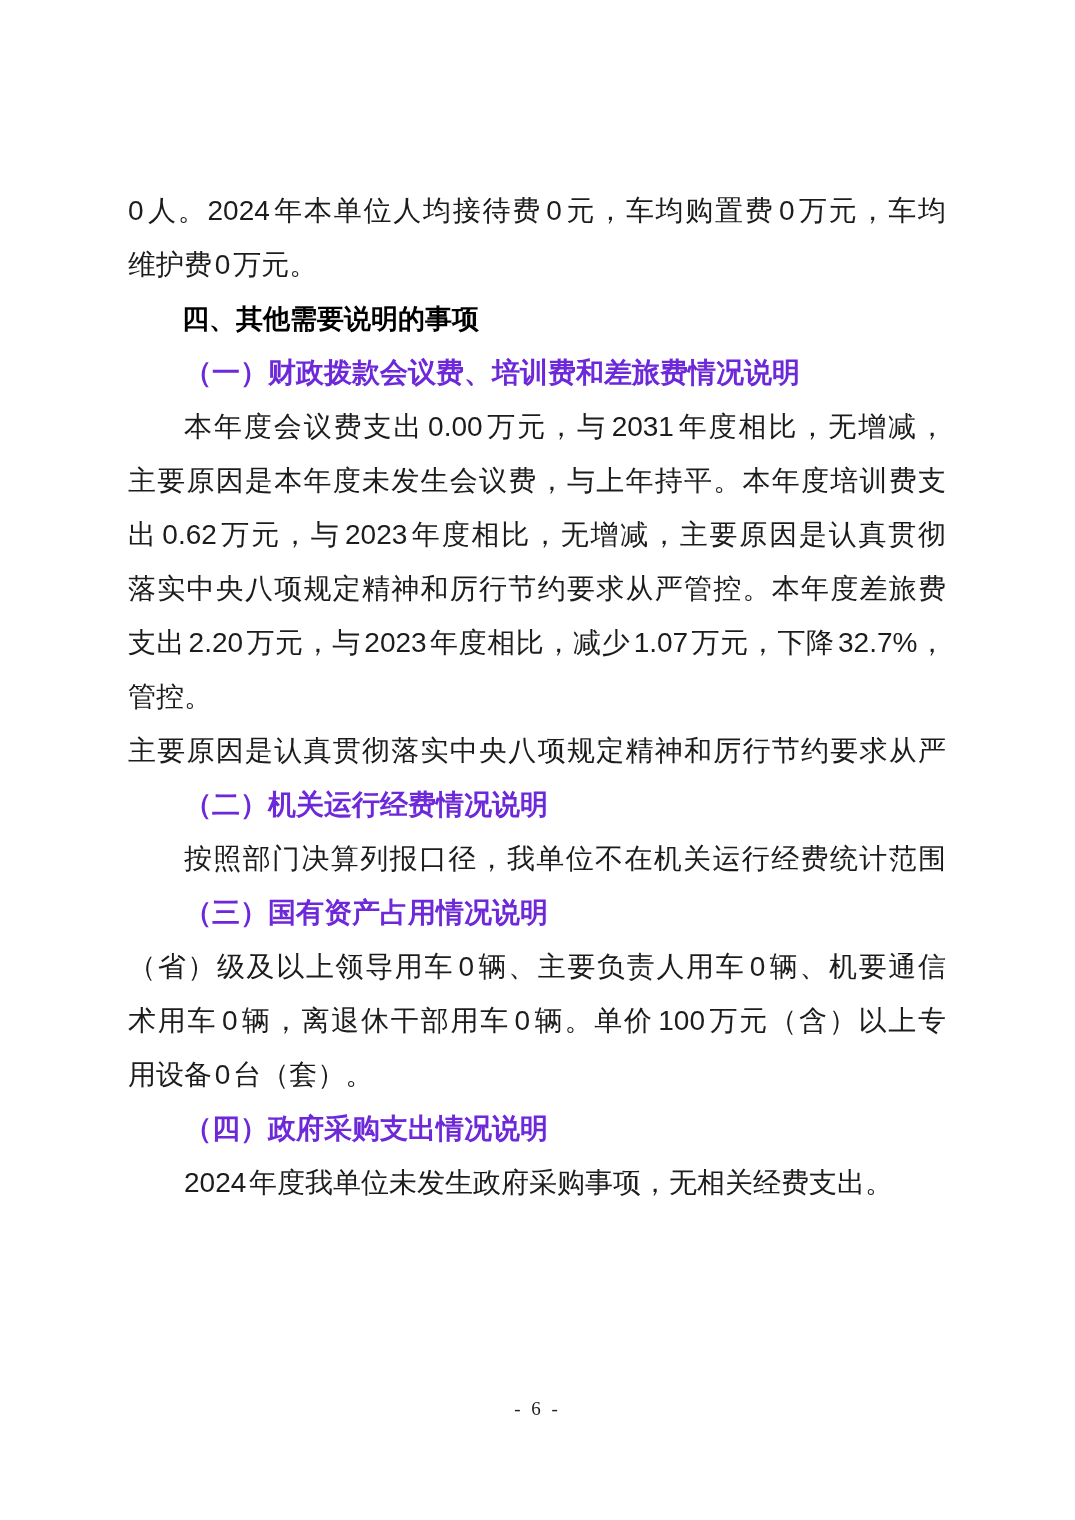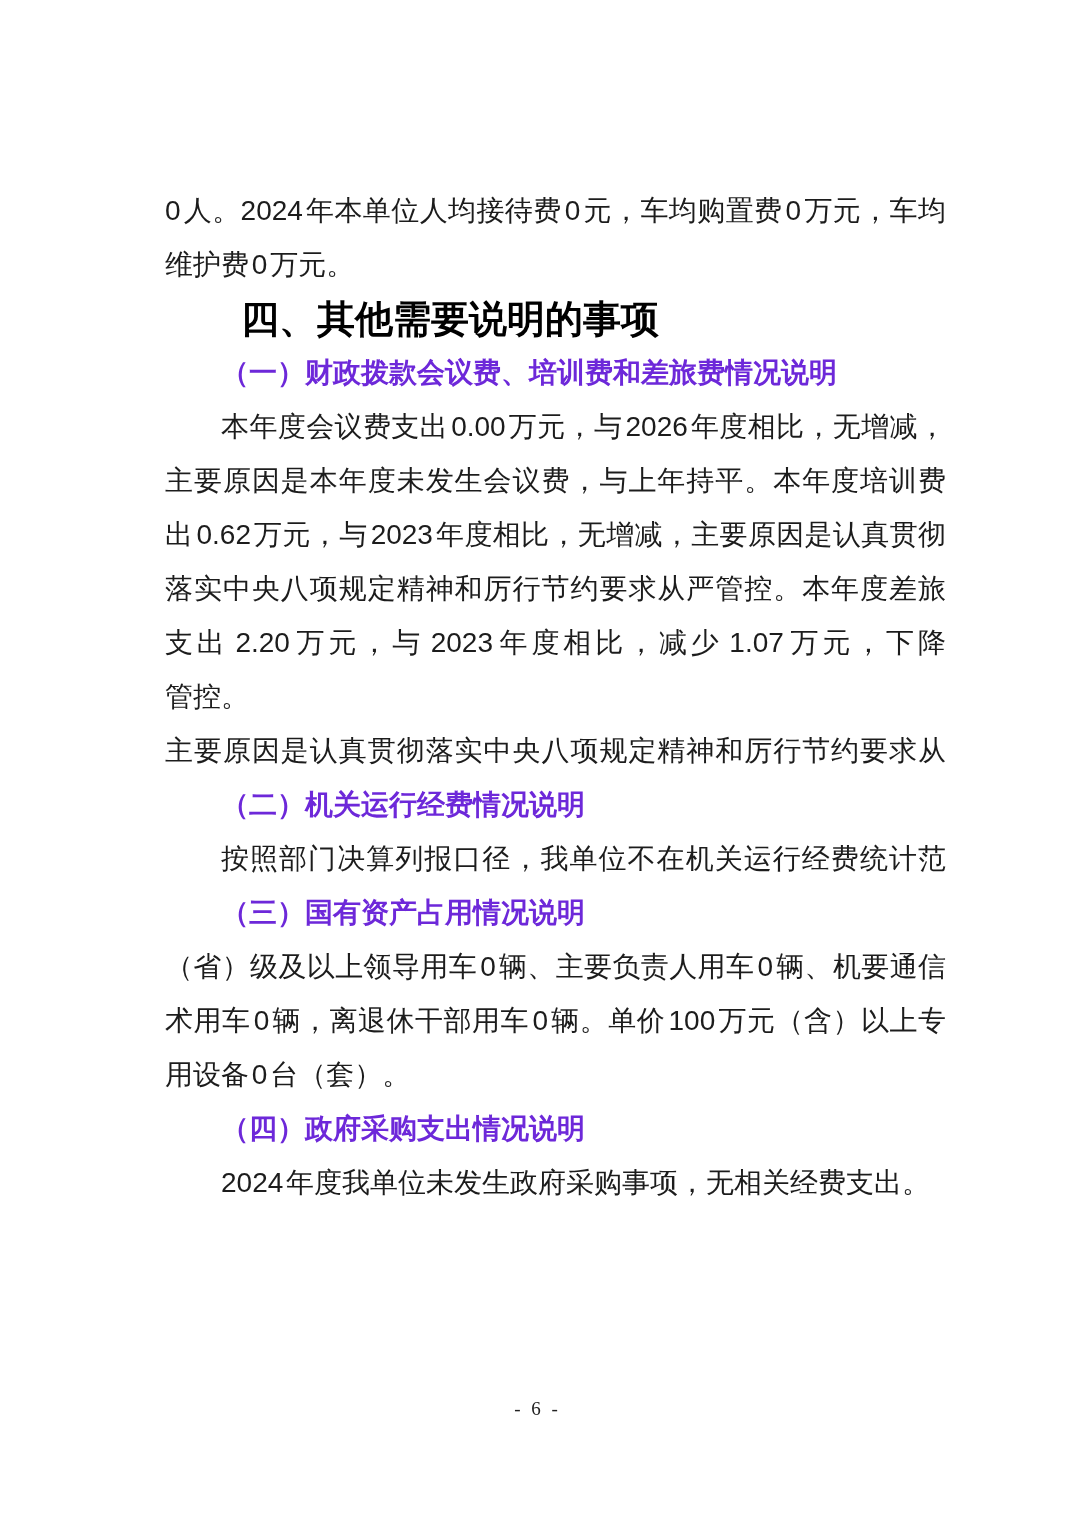--- a/index.html
+++ b/index.html
@@ -22,33 +22,32 @@
     width: 818px;
   }
   .line {
     height: 54px;
     line-height: 54px;
     font-size: 28px;
     color: #1c1c1c;
     overflow: hidden;
     word-spacing: -5px;
     font-family: "Liberation Sans", serif;
-    margin-left: 37px;
   }
   .line.justify {
     text-align: justify;
     text-align-last: justify;
   }
   .line.indent {
     text-indent: 2em;
   }
   .line.heading1 {
     font-weight: bold;
     color: #000000;
-    font-size: 38px;
+    font-size: 27px;
     font-family: "Liberation Sans", sans-serif;
   }
   .line.heading2 {
     font-weight: bold;
     color: #6d28d9;
     font-family: "Liberation Sans", serif;
   }
   .footer {
     position: absolute;
     left: 0;
@@ -63,21 +62,21 @@
 </style>
 </head>
 <body>
 
 <div class="page">
   <div class="content" id="doc-lines">
       <div class="line body justify">0 人。2024 年本单位人均接待费 0 元，车均购置费 0 万元，车均</div>
       <div class="line body">维护费 0 万元。</div>
       <div class="line heading1 indent">四、其他需要说明的事项</div>
       <div class="line heading2 indent">（一）财政拨款会议费、培训费和差旅费情况说明</div>
-      <div class="line body justify indent">本年度会议费支出 0.00 万元，与 2026 年度相比，无增减，</div>
+      <div class="line body justify indent">本年度会议费支出 0.00 万元，与 2031 年度相比，无增减，</div>
       <div class="line body justify">主要原因是本年度未发生会议费，与上年持平。本年度培训费支</div>
       <div class="line body justify">出 0.62 万元，与 2023 年度相比，无增减，主要原因是认真贯彻</div>
       <div class="line body justify">落实中央八项规定精神和厉行节约要求从严管控。本年度差旅费</div>
       <div class="line body justify">支出 2.20 万元，与 2023 年度相比，减少 1.07 万元，下降 32.7%，</div>
       <div class="line body">管控。</div>
       <div class="line body justify">主要原因是认真贯彻落实中央八项规定精神和厉行节约要求从严</div>
       <div class="line heading2 indent">（二）机关运行经费情况说明</div>
       <div class="line body justify indent">按照部门决算列报口径，我单位不在机关运行经费统计范围</div>
       <div class="line heading2 indent">（三）国有资产占用情况说明</div>
       <div class="line body justify">（省）级及以上领导用车 0 辆、主要负责人用车 0 辆、机要通信</div>

